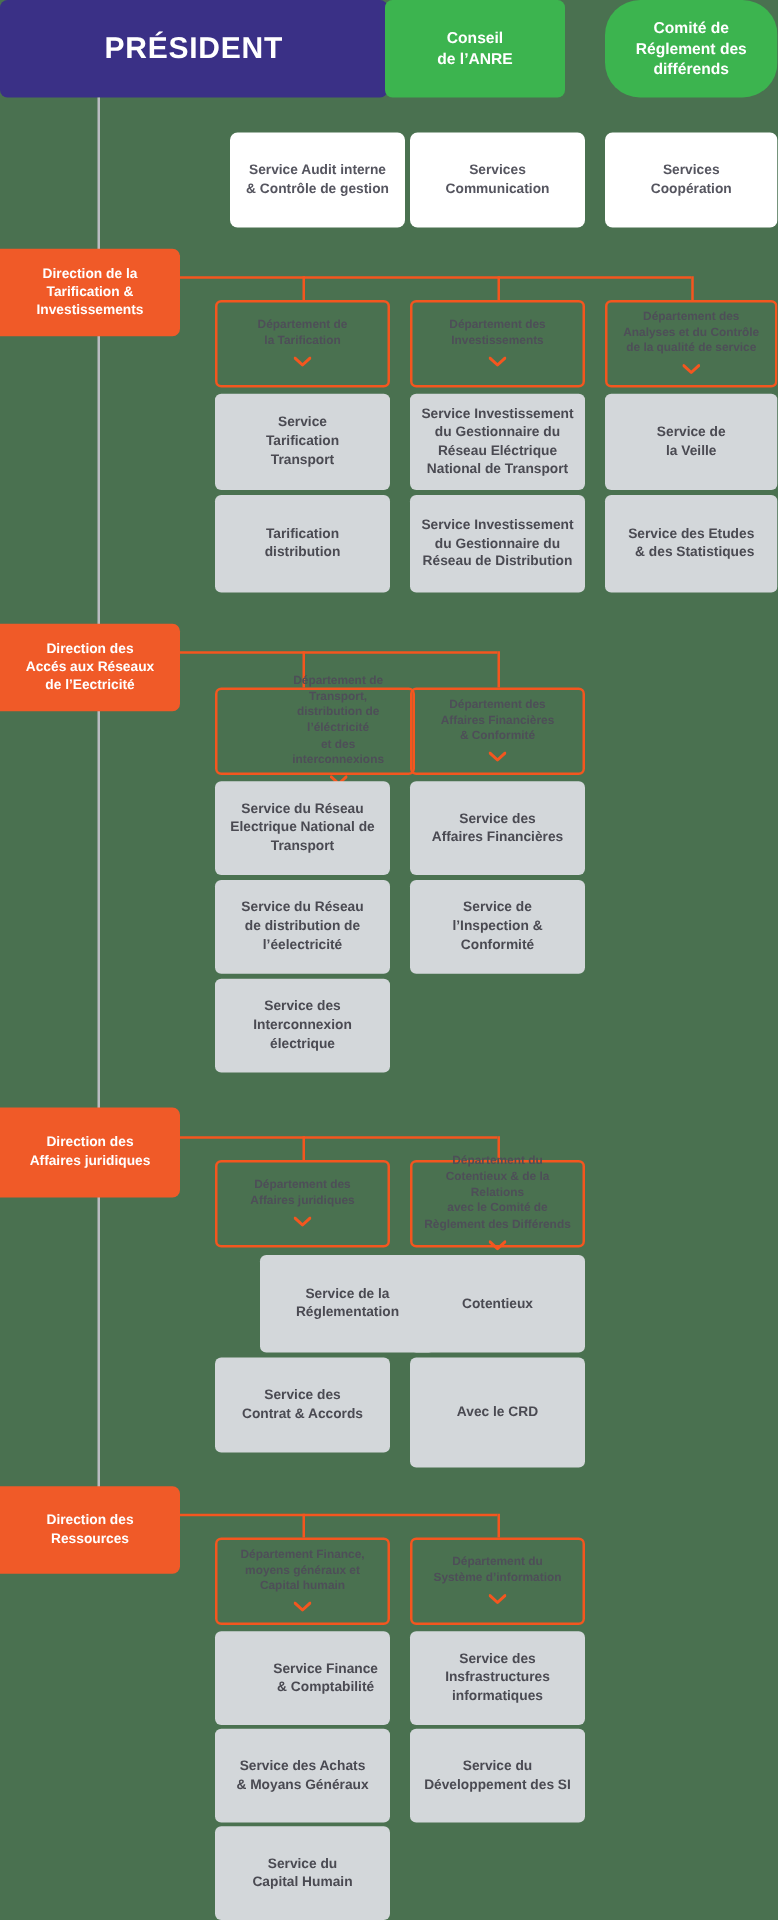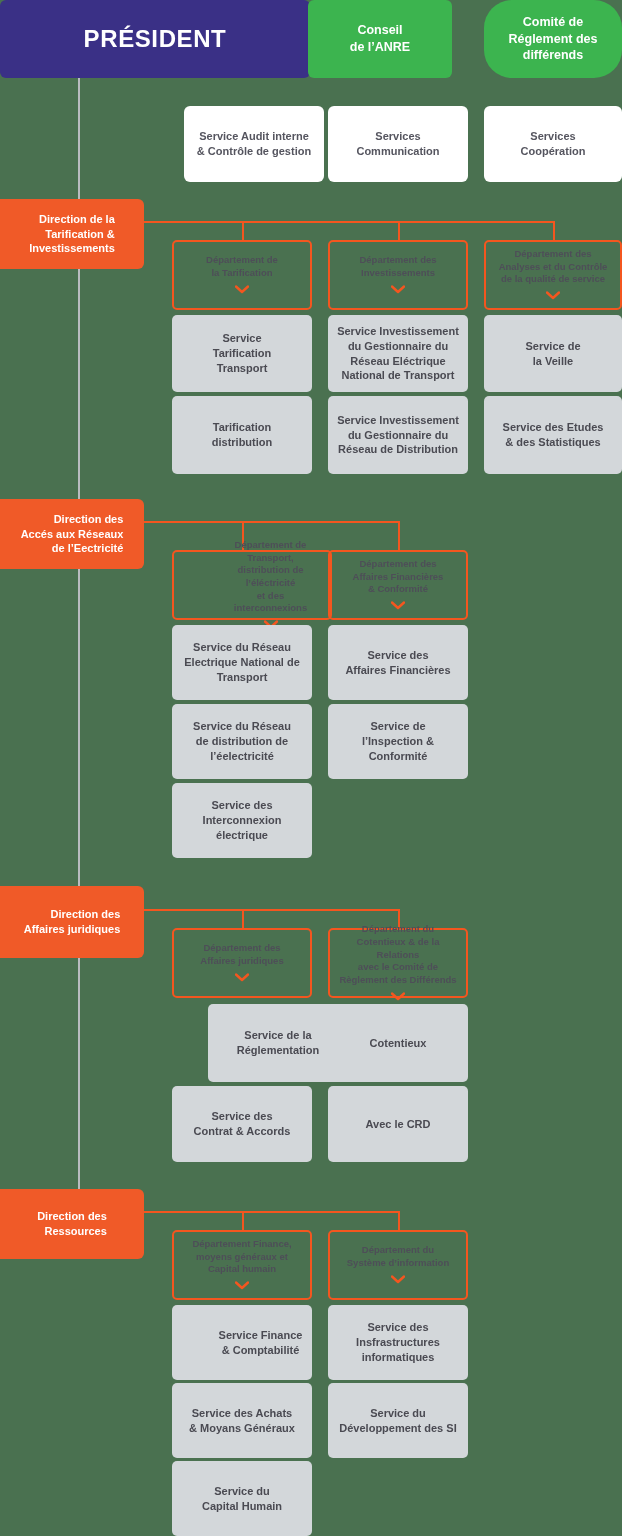--- a/index.html
+++ b/index.html
@@ -45,21 +45,20 @@
     color:#55555f;
     font-size:11px;
     font-weight:bold;
   }
   .direction {
     background:#f05a28;
     color:#ffffff;
     font-size:11px;
     font-weight:bold;
     border-radius:0 6px 6px 0;
-    text-align:right;
   }
   .dept {
     background:transparent;
     border:2.5px solid #f4561f;
     color:#4e4e58;
     font-size:9.5px;
     font-weight:bold;
     border-radius:5px;
     flex-direction:column;
     justify-content:center;
@@ -147,21 +146,21 @@
     <div class="conn-v" style="left: 553px; top: 221px; height: 19px;"></div>
     <div class="box dept" style="left: 484px; top: 240px; width: 138px; height: 70px;">
       <span>Département des<br>Analyses et du Contrôle<br>de la qualité de service</span>
       <svg viewBox="0 0 14 9" class="chev">
         <path d="M1 1.5 L7 7 L13 1.5" fill="none" stroke="#f4561f" stroke-width="2.4" stroke-linecap="round" stroke-linejoin="round"></path>
       </svg>
     </div>
     <div class="box service" style="left: 484px; top: 315px; width: 138px; height: 77px;">
       <span>Service de<br>la Veille</span>
     </div>
-    <div class="box service" style="left: 484px; top: 396px; width: 138px; height: 78px;">
+    <div class="box service" style="left: 484px; top: 396px; width: 138px; height: 78px; text-align: right;">
       <span>Service des Etudes<br>&amp; des Statistiques</span>
     </div>
     <div class="box direction" style="left: 0px; top: 499px; width: 144px; height: 70px;">
       <span>Direction des<br>Accés aux Réseaux<br>de l’Eectricité</span>
     </div>
     <div class="conn-h" style="left: 144px; top: 521px; width: 254px;"></div>
     <div class="conn-v" style="left: 242px; top: 521px; height: 29px;"></div>
     <div class="box dept" style="left: 172px; top: 550px; width: 160px; height: 70px; padding-left: 37px;">
       <span>Département de Transport,<br>distribution de l’éléctricité<br>et des interconnexions</span>
       <svg viewBox="0 0 14 9" class="chev">
@@ -210,21 +209,21 @@
     <div class="conn-v" style="left: 398px; top: 909px; height: 19px;"></div>
     <div class="box dept" style="left: 328px; top: 928px; width: 140px; height: 70px;">
       <span>Département du<br>Cotentieux &amp; de la Relations<br>avec le Comité de<br>Règlement des Différends</span>
       <svg viewBox="0 0 14 9" class="chev">
         <path d="M1 1.5 L7 7 L13 1.5" fill="none" stroke="#f4561f" stroke-width="2.4" stroke-linecap="round" stroke-linejoin="round"></path>
       </svg>
     </div>
     <div class="box service" style="left: 328px; top: 1004px; width: 140px; height: 78px;">
       <span>Cotentieux</span>
     </div>
-    <div class="box service" style="left: 328px; top: 1086px; width: 140px; height: 76px;">
+    <div class="box service" style="left: 328px; top: 1086px; width: 140px; height: 88px;">
       <span>Avec le CRD</span>
     </div>
     <div class="box direction" style="left: 0px; top: 1189px; width: 144px; height: 70px;">
       <span>Direction des<br>Ressources</span>
     </div>
     <div class="conn-h" style="left: 144px; top: 1211px; width: 254px;"></div>
     <div class="conn-v" style="left: 242px; top: 1211px; height: 19px;"></div>
     <div class="box dept" style="left: 172px; top: 1230px; width: 140px; height: 70px;">
       <span>Département Finance,<br>moyens généraux et<br>Capital humain</span>
       <svg viewBox="0 0 14 9" class="chev">

